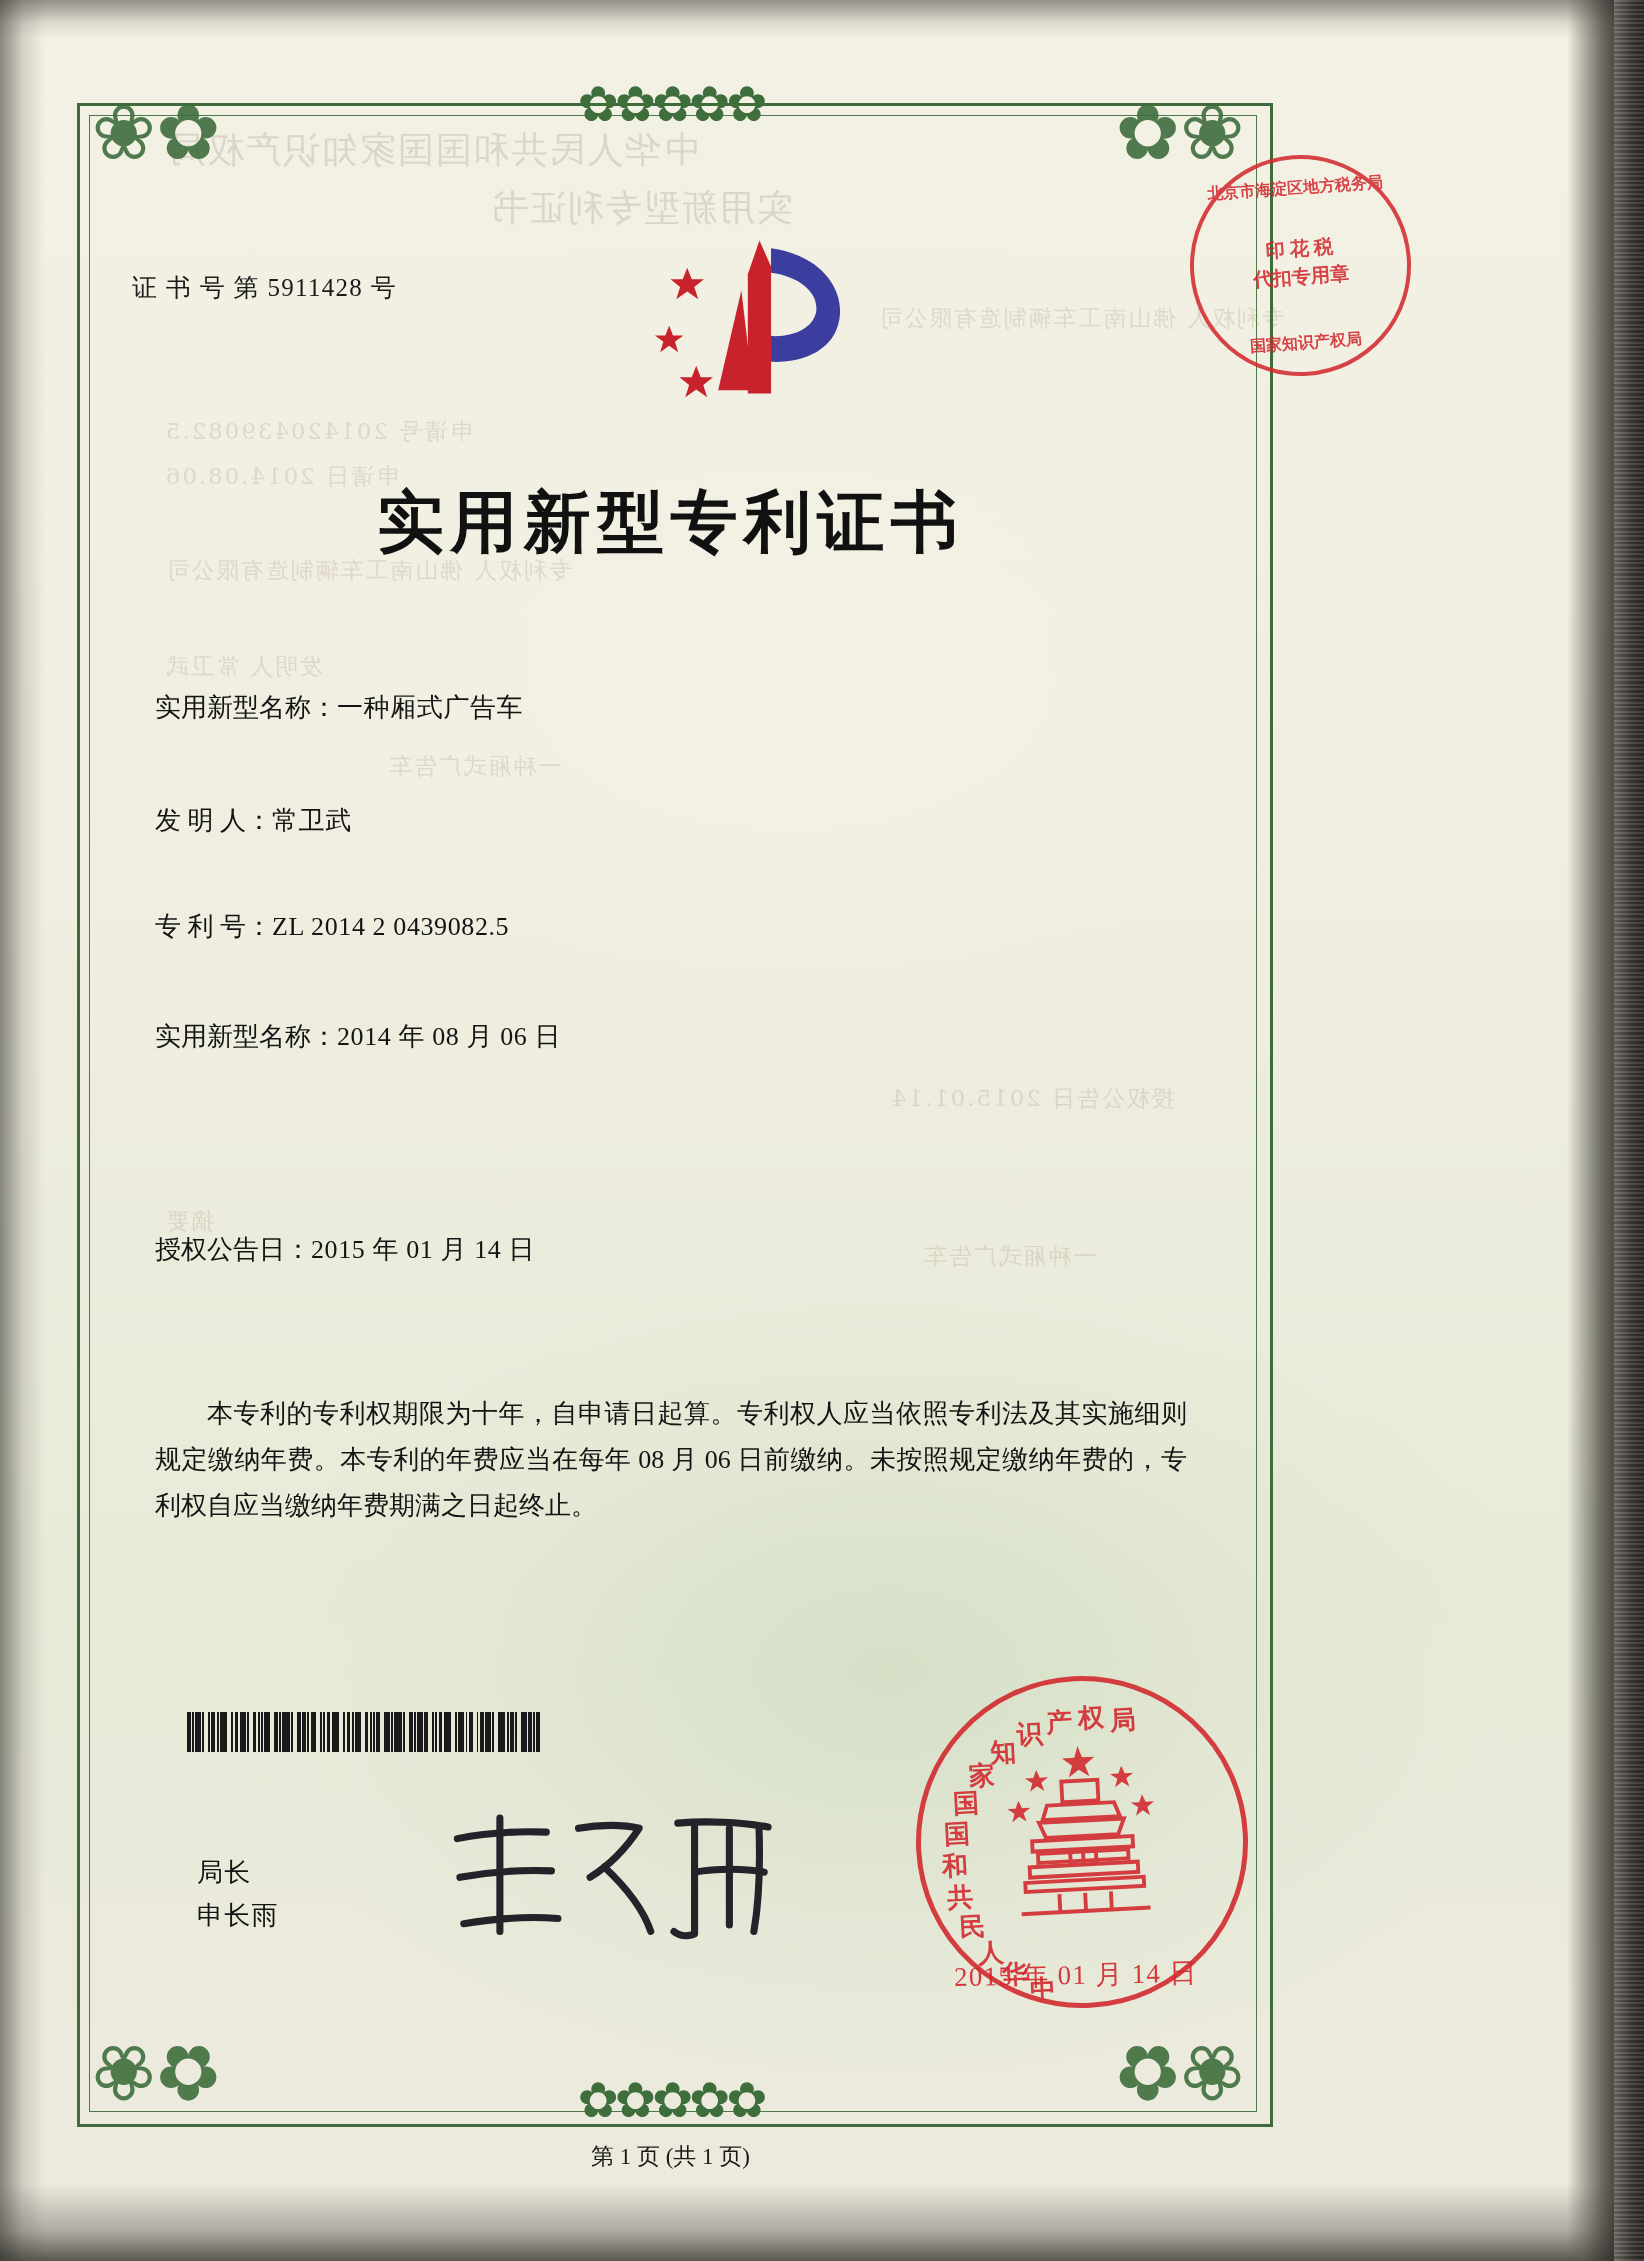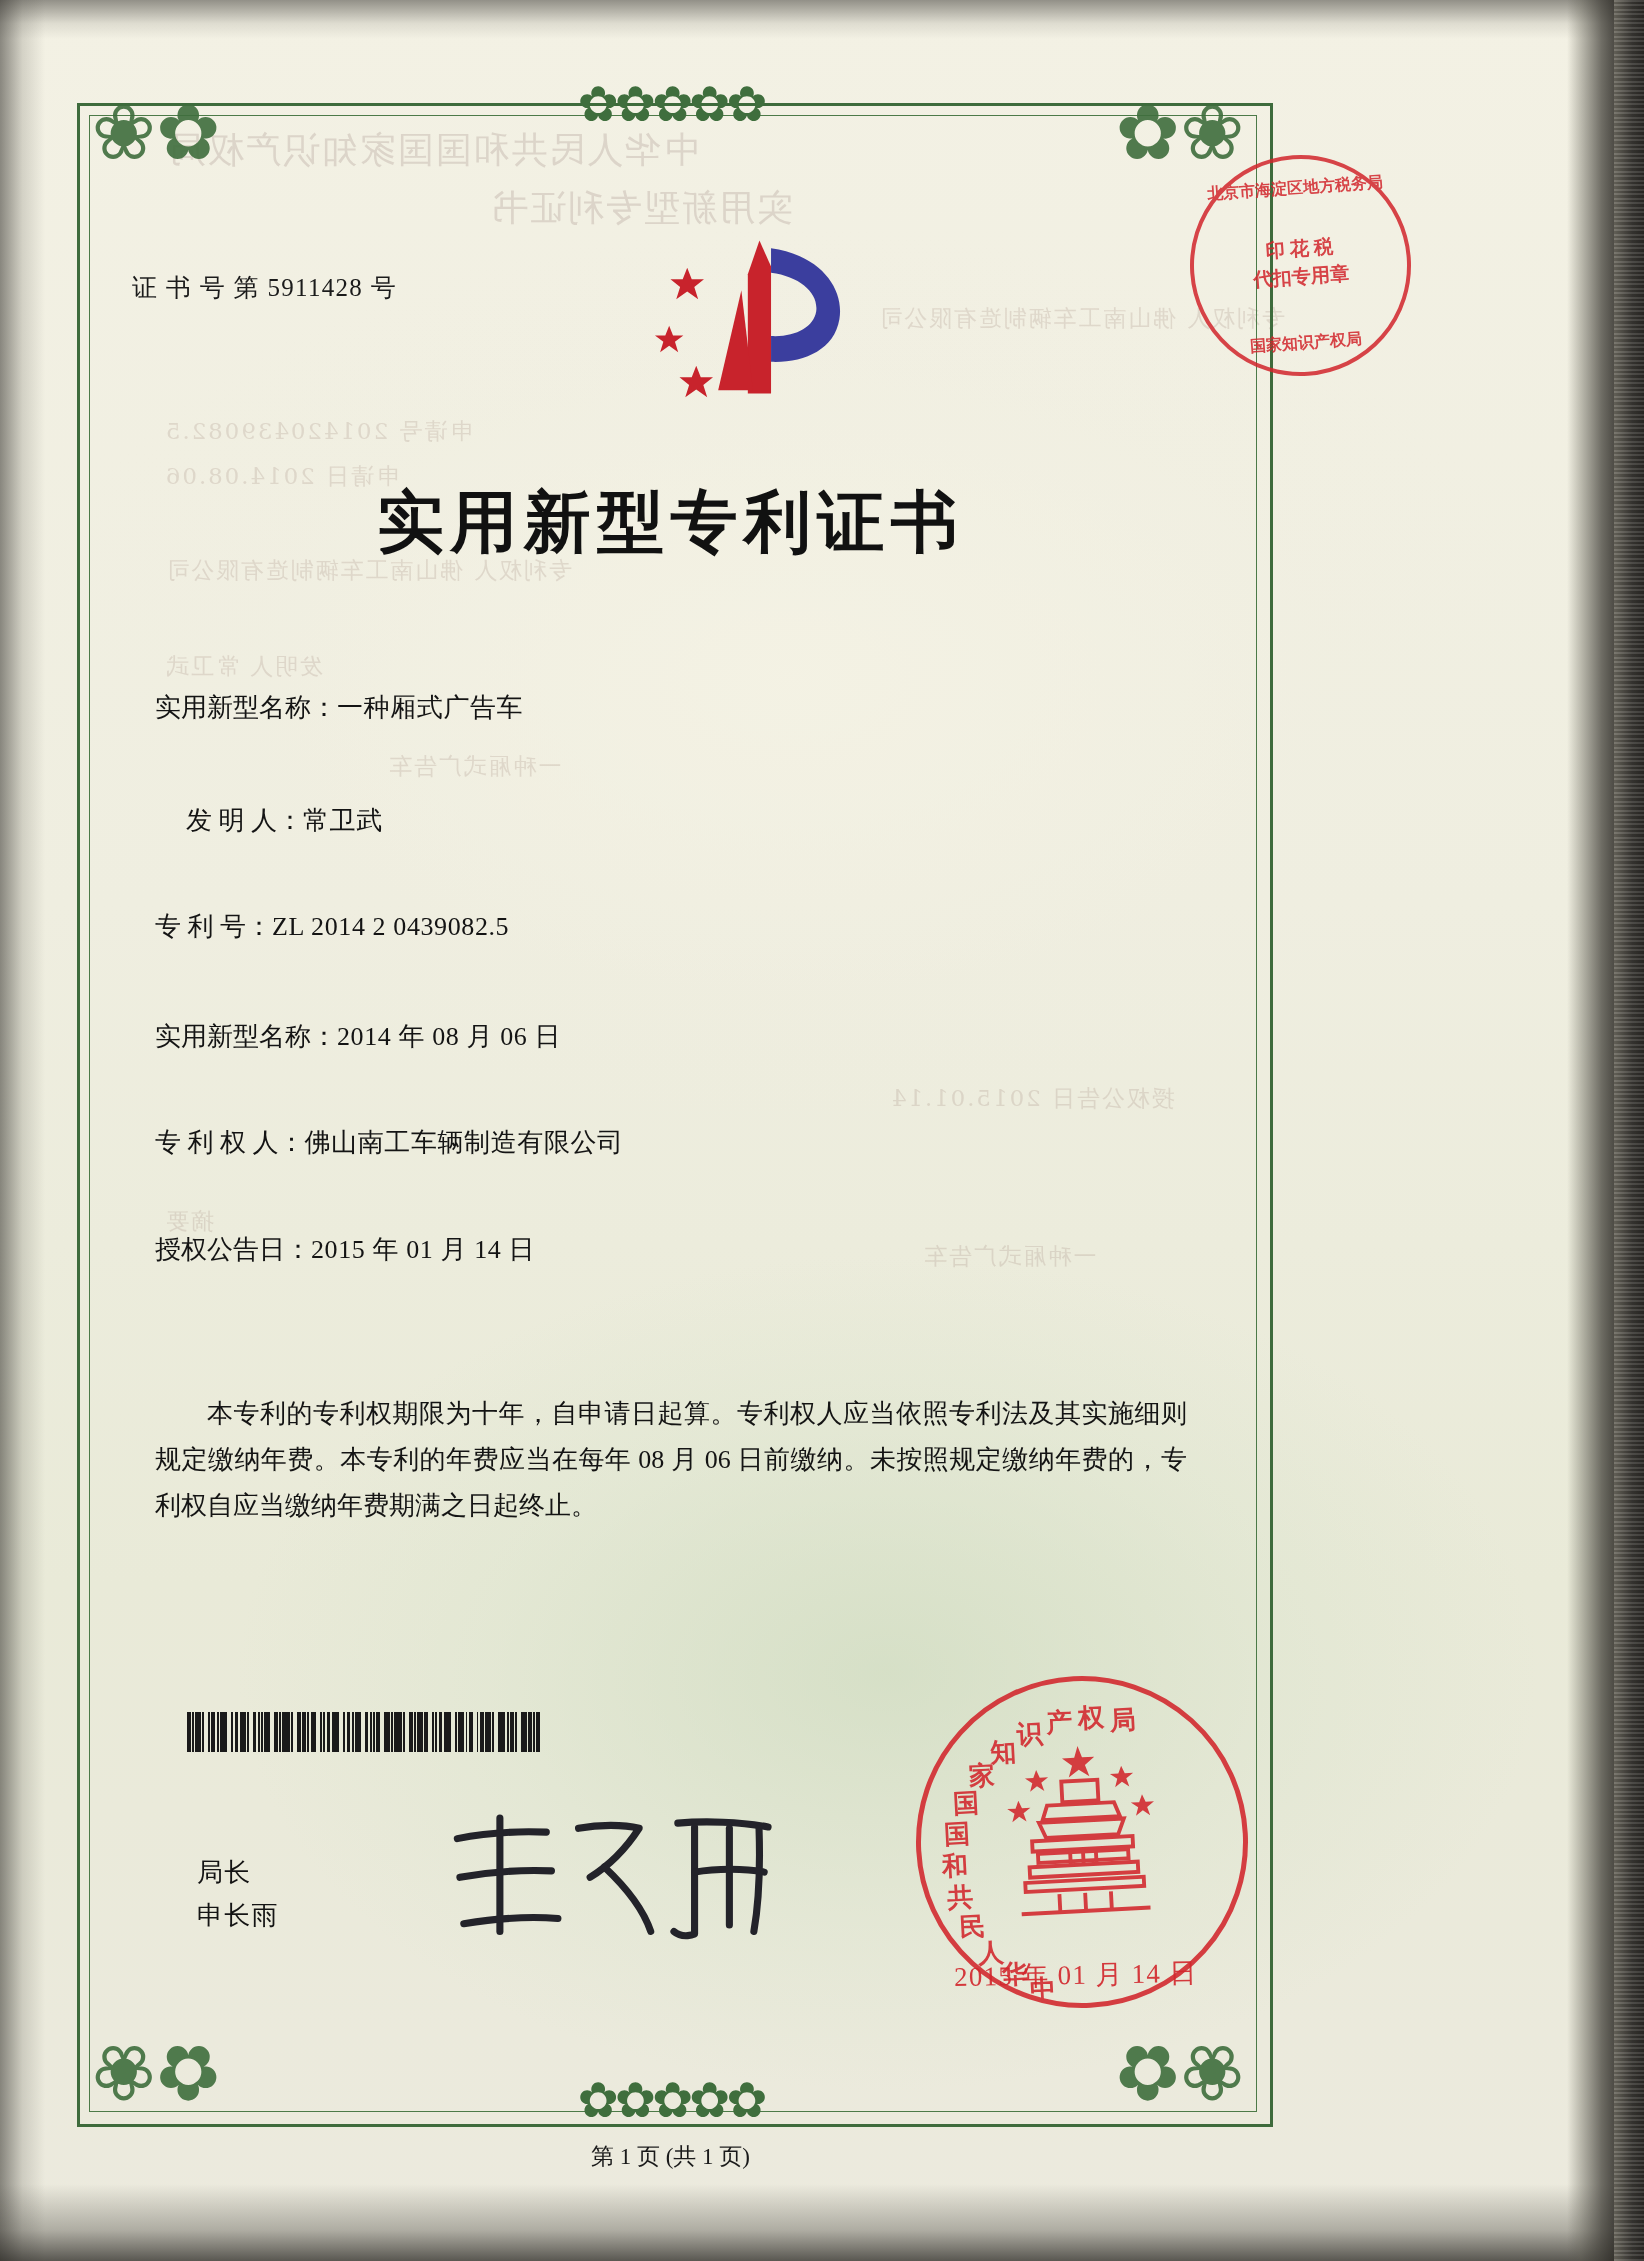--- a/index.html
+++ b/index.html
@@ -140,21 +140,21 @@
     left: 155px;
     font-size: 26px;
     color: #141414;
     letter-spacing: 0.6px;
     white-space: nowrap;
   }
   .field .lbl { letter-spacing: 0px; }
   .field .val { letter-spacing: 0.6px; }
 
   .f1 { top: 690px; }
-  .f2 { top: 803px; margin-left: 31px; }
+  .f2 { top: 803px; }
   .f3 { top: 909px; }
   .f4 { top: 1019px; }
   .f5 { top: 1125px; }
   .f6 { top: 1232px; }
 
   .para {
     position: absolute;
     left: 155px;
     width: 1032px;
     font-size: 26px;
@@ -359,23 +359,20 @@
     <span class="lbl">实用新型名称：</span><span class="val">一种厢式广告车</span>
   </div>
   <div class="field f2">
     <span class="lbl">发  明  人：</span><span class="val">常卫武</span>
   </div>
   <div class="field f3">
     <span class="lbl">专  利  号：</span><span class="val">ZL 2014 2 0439082.5</span>
   </div>
   <div class="field f4">
     <span class="lbl">实用新型名称：</span><span class="val">2014 年 08 月 06 日</span>
-  </div>
-  <div class="field f5">
-    <span class="lbl">专 利 权 人：</span><span class="val">佛山南工车辆制造有限公司</span>
   </div>
   <div class="field f6">
     <span class="lbl">授权公告日：</span><span class="val">2015 年 01 月 14 日</span>
   </div>
 
   <div class="para p2 indent">本专利的专利权期限为十年，自申请日起算。专利权人应当依照专利法及其实施细则规定缴纳年费。本专利的年费应当在每年 08 月 06 日前缴纳。未按照规定缴纳年费的，专利权自应当缴纳年费期满之日起终止。</div>
 
   <div class="barcode">
     <span style="width:3.9px"></span><span style="width:1.9px"></span><span style="width:5.8px"></span><span style="width:1.9px"></span>
     <span style="width:1.9px"></span><span style="width:3.9px"></span><span style="width:1.9px"></span><span style="width:7.7px"></span>

